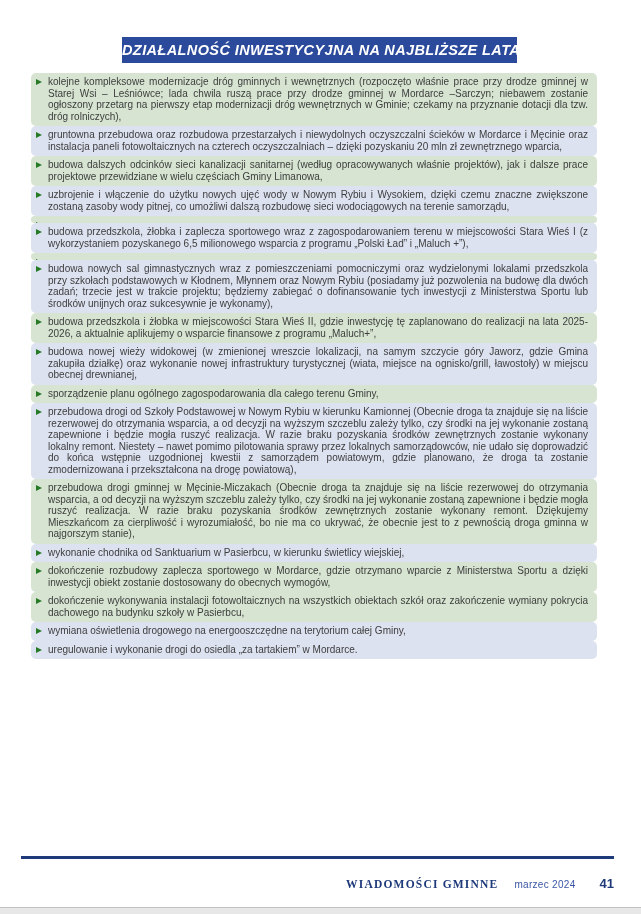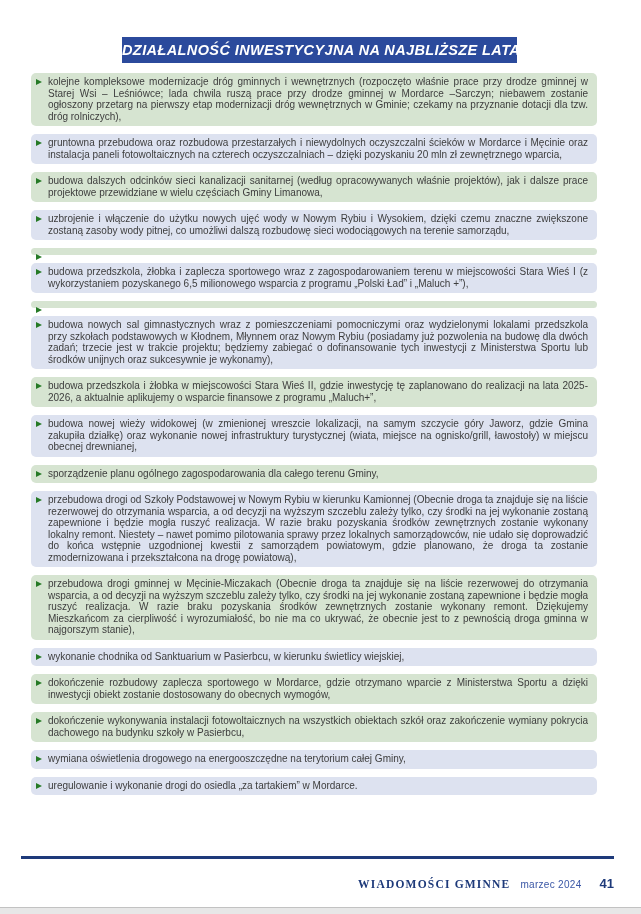--- a/index.html
+++ b/index.html
@@ -30,21 +30,20 @@
   .items {
     position: absolute;
     left: 31px;
     top: 73px;
     width: 566px;
   }
   .row {
     position: relative;
     border-radius: 5px;
     padding: 3px 9px 4px 17px;
-    margin-bottom: 8px;
     font-size: 10px;
     line-height: 11.5px;
     color: var(--text-color, #3d3d3d);
     text-align: justify;
     box-sizing: border-box;
   }
   .row.green { background: var(--row-green, #d6e4d1); }
   .row.blue  { background: var(--row-blue, #dde2f0); }
   .bullet {
     position: absolute;
@@ -65,21 +64,21 @@
     background: var(--footer-blue, #1e3a7a);
   }
   .footer {
     position: absolute;
     top: 876px;
     left: 0;
     width: 614px;
     display: flex;
     justify-content: flex-end;
     align-items: baseline;
-    gap: 10px;
+    gap: 16px;
     color: var(--footer-blue, #1e3a7a);
   }
   .journal {
     font-family: "Liberation Serif", serif;
     font-weight: bold;
     font-size: 11.5px;
     letter-spacing: 1.2px;
   }
   .issue {
     font-size: 10px;

